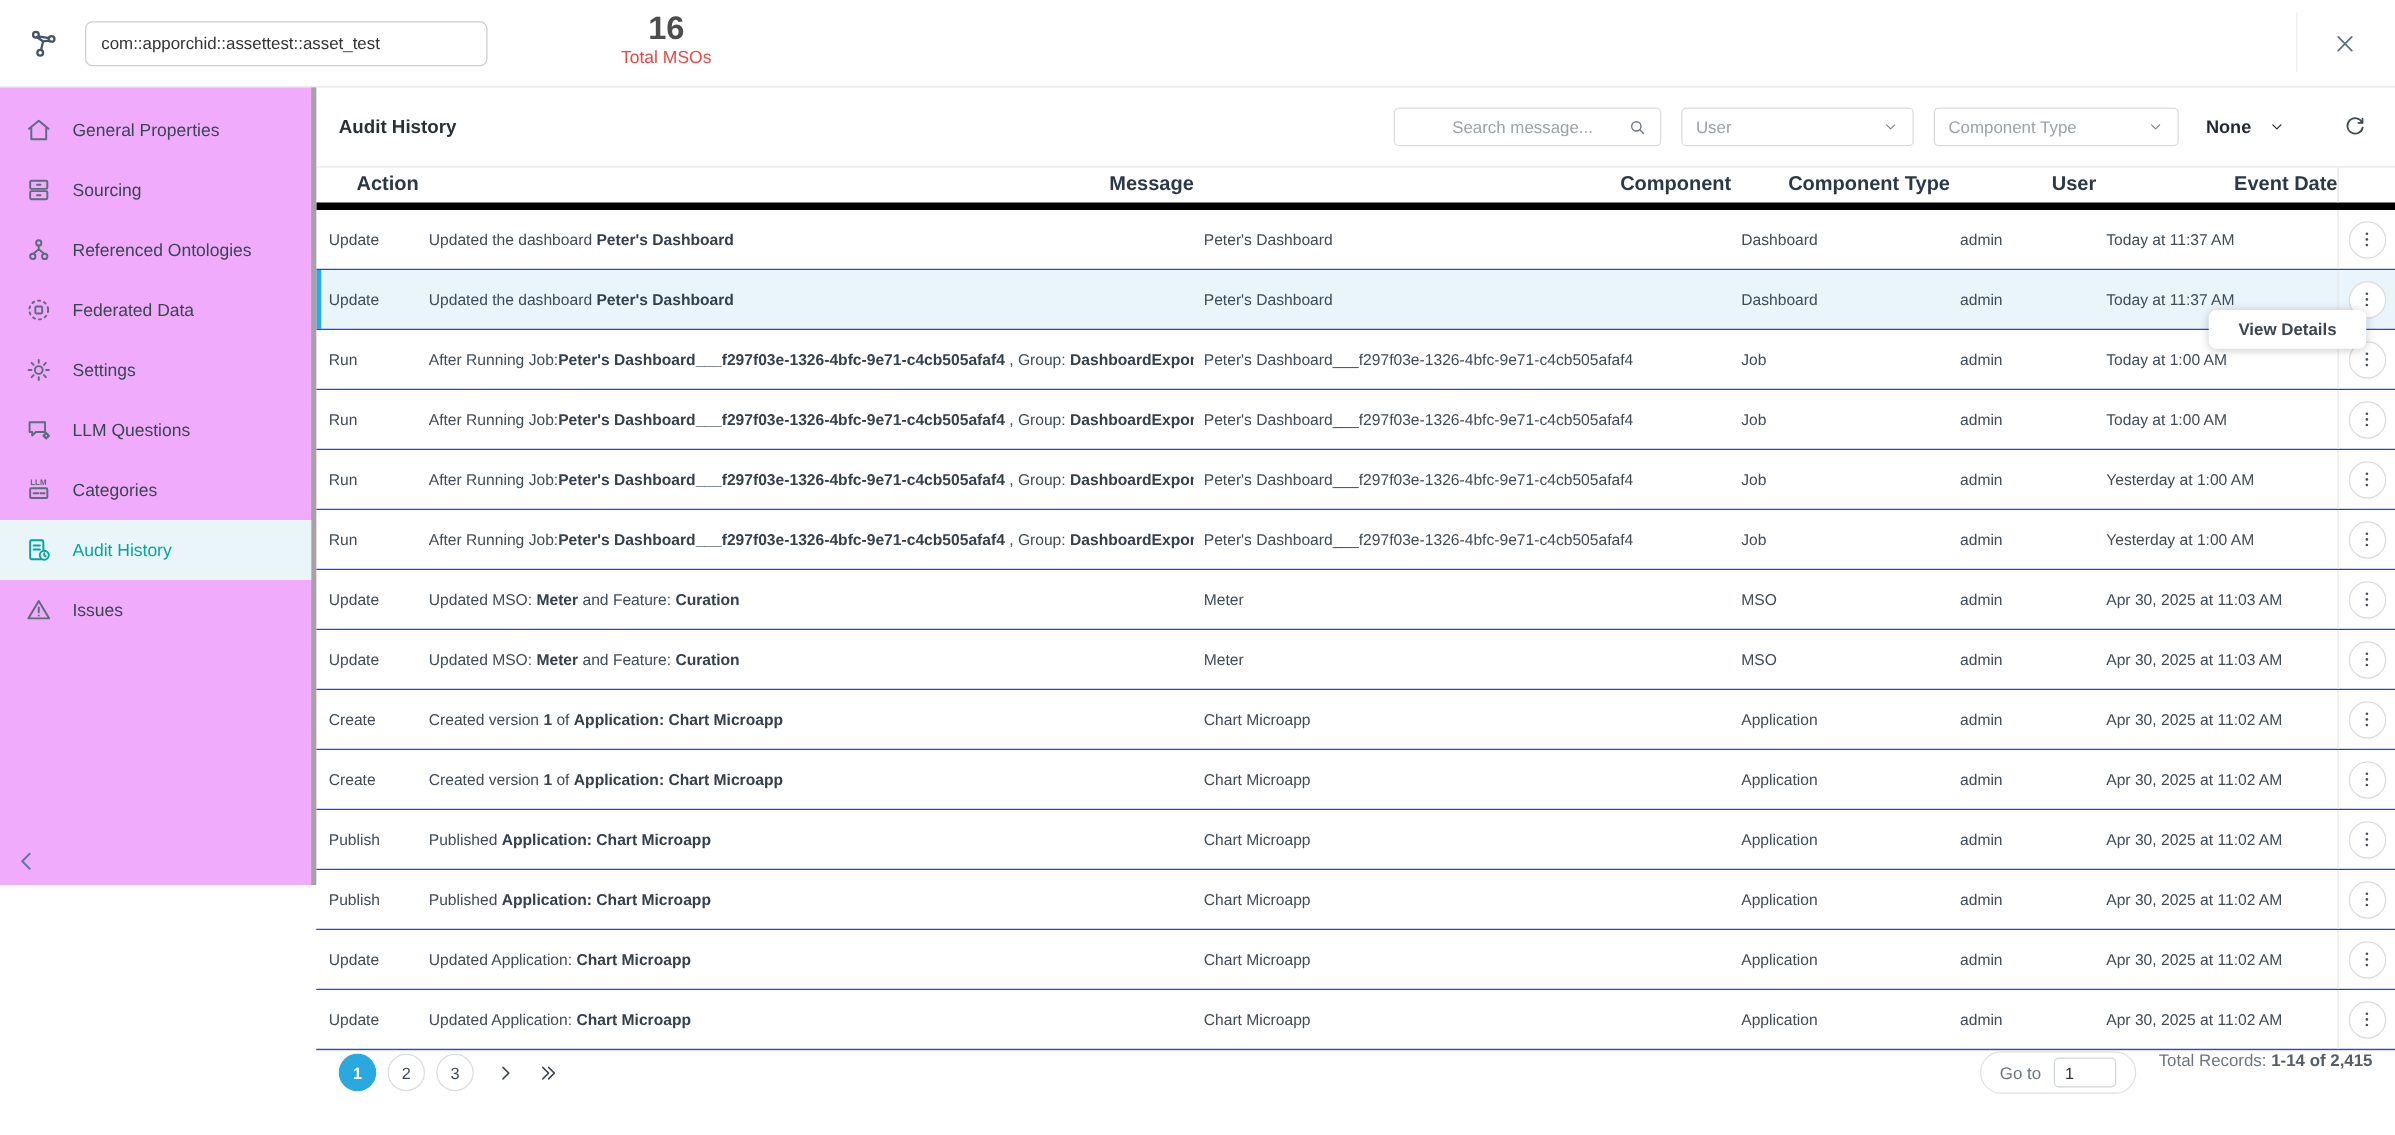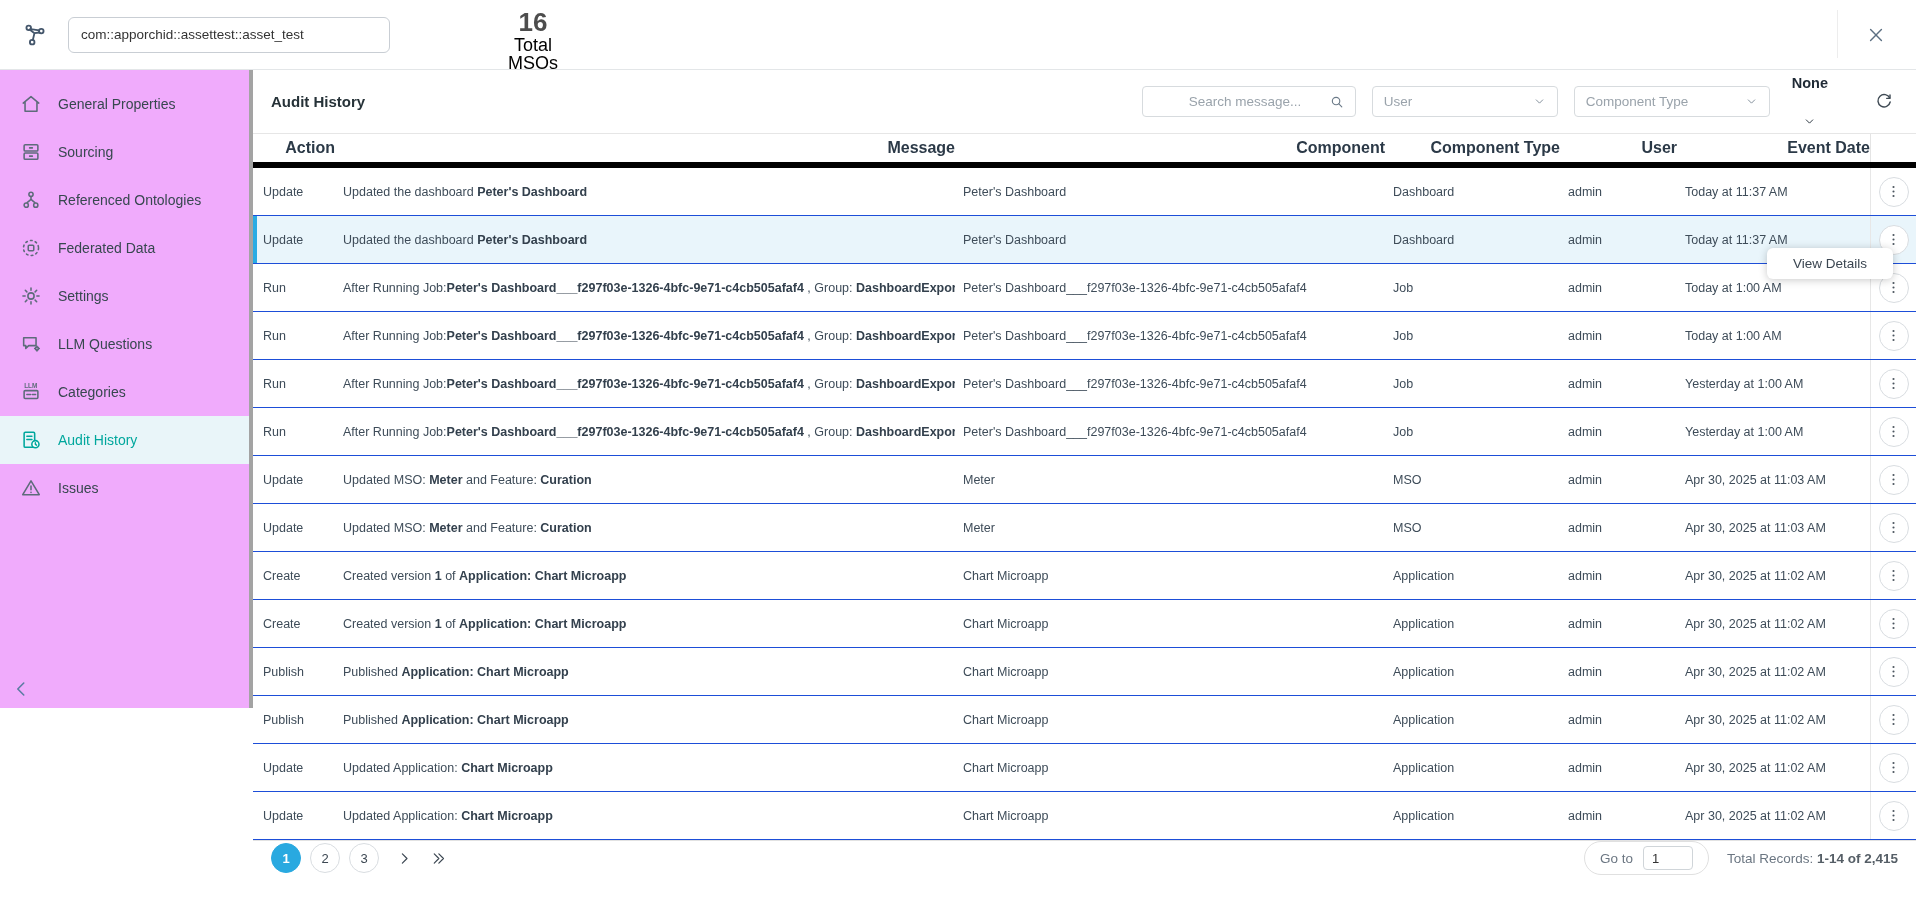--- a/index.html
+++ b/index.html
@@ -11,21 +11,21 @@
   .app { position:relative; width:1916px; height:708px; display:flex; flex-direction:column; background:#fff; }
 
   
   .topbar { height:70px; flex:0 0 70px; display:flex; align-items:center; padding-left:22px; border-bottom:1px solid #e3e6e8; position:relative; }
   .icon { display:inline-flex; align-items:center; justify-content:center; }
   .icon svg { width:100%; height:100%; }
   .wf-icon { width:26px; height:26px; color:#44566b; margin-right:20px; }
   .asset-input { width:322px; height:36px; border:1px solid #c9ced4; border-radius:6px; padding:0 12px; font-size:13.5px; color:#333; font-family:inherit; outline:none; }
   .mso-counter { position:absolute; left:488px; top:8px; width:90px; text-align:center; }
   .mso-value { font-size:26px; font-weight:bold; color:#4d4d4d; line-height:28px; }
-  .mso-label { font-size:18px; color:#000000; line-height:18px; }
+  .mso-label { font-size:14px; color:#ef4444; line-height:18px; }
   .topbar-divider { position:absolute; right:78px; top:10px; width:1px; height:48px; background:#ededed; }
   .close-btn { position:absolute; right:30px; top:25px; width:20px; height:20px; color:#5c6f82; background:none; border:none; cursor:pointer; }
 
   
   .shell { flex:1; display:flex; min-height:0; }
 
   
   .sidebar { width:253px; flex:0 0 253px; border-right:4px solid #a3a3a3; padding-top:10px; position:relative; background:#f0abfc; }
   .side-item { height:48px; display:flex; align-items:center; padding-left:20px; gap:16px; font-size:14px; font-weight:500; color:#37474f; cursor:pointer; }
   .side-item .icon { width:22px; height:22px; color:#5d6b7a; flex:0 0 22px; }
@@ -39,21 +39,21 @@
   .page-title { font-size:15px; font-weight:700; color:#263238; }
   .filters { display:flex; align-items:center; gap:16px; }
   .search-box { width:214px; height:31px; border:1px solid #d7dbde; border-radius:4px; display:flex; align-items:center; padding:0 10px; }
   .search-box input { border:none; outline:none; flex:1; font-size:13.5px; font-family:inherit; color:#333; min-width:0;margin-left:36px; }
   .search-box input::placeholder { color:#9aa3ab; }
   .search-box .icon { width:16px; height:16px; color:#6b7a88; }
   .fselect { height:31px; border:1px solid #d7dbde; border-radius:4px; display:flex; align-items:center; justify-content:space-between; padding:0 11px; font-size:13.5px; color:#9aa3ab; cursor:pointer; background:#fff; }
   .fselect .icon { width:13px; height:13px; color:#7a8794; }
   .fselect.user { width:186px; }
   .fselect.ctype { width:196px; }
-  .none-dd { display:flex; align-items:center; gap:24px; font-size:14.5px; font-weight:700; color:#1f2a35; cursor:pointer; margin-left:6px;flex-direction:column; }
+  .none-dd { display:flex; align-items:center; gap:14px; font-size:14.5px; font-weight:700; color:#1f2a35; cursor:pointer; margin-left:6px; }
   .none-dd .icon { width:13px; height:13px; }
   .refresh-btn { width:20px; height:20px; color:#3f4a54; background:none; border:none; cursor:pointer; margin-left:30px; }
 
   
   .grid-row { display:grid; grid-template-columns:82px 620px 430px 175px 117px 193px 1fr; align-items:center; }
   .thead { height:34px; flex:0 0 34px; font-size:16px; font-weight:700; color:#2b3947; border-bottom:6px solid #000000;text-align:right; }
   .thead .cell { padding-left:8px; }
   .thead .cell:first-child { padding-left:10px; }
   .thead .col-actions { height:100%; border-left:1px solid #e4e4e4; }
   .tbody { flex:0 0 672px; }
@@ -65,28 +65,28 @@
   .actions-cell { height:100%; display:flex; align-items:center; justify-content:center; border-left:1px solid #e7e7e7; padding:0 !important; }
   .dots-btn { width:30px; height:30px; border:1px solid #d9dde1; border-radius:50%; background:#fff; color:#4a545e; display:flex; align-items:center; justify-content:center; cursor:pointer; }
   .dots-btn .icon { width:17px; height:17px; }
 
   
   .table-footer { flex:1; display:flex; align-items:center; justify-content:space-between; padding:0 18px; border-top:1px solid #e2e2e2; }
   .pager { display:flex; align-items:center; gap:9px; }
   .page-btn { width:30px; height:30px; border-radius:50%; border:1px solid #d9dde1; background:#fff; font-size:13px; font-family:inherit; color:#3c4752; display:flex; align-items:center; justify-content:center; cursor:pointer; }
   .page-btn.active { background:#29a9e0; border-color:#29a9e0; color:#fff; font-weight:700; }
   .pager-nav { width:17px; height:17px; color:#3c4752; background:none; border:none; cursor:pointer; margin-left:8px; }
-  .footer-right { display:flex; align-items:center; gap:18px; }
+  .footer-right { display:flex; gap:18px; }
   .goto-pill { border:1px solid #e0e0e0; border-radius:18px; height:34px; display:flex; align-items:center; gap:10px; padding:0 15px; font-size:13.5px; color:#6b7682; }
   .goto-pill input { width:50px; height:24px; border:1px solid #d0d5d9; border-radius:4px; padding:0 8px; font-size:13px; font-family:inherit; color:#333; outline:none; }
   .total-records { font-size:13.5px; color:#6b7682; }
   .total-records b { color:#555e66; font-weight:700; }
 
   
-  .context-menu { position:absolute; left:1767px; top:248px; width:126px; height:31px; background:#fff; border-radius:6px; box-shadow:0 1px 8px rgba(0,0,0,.22); display:flex; align-items:center; justify-content:center; font-size:13.5px; color:#3b4651; z-index:20; cursor:pointer; }
+  .context-menu { position:absolute; left:1767px; top:248px; width:126px; height:31px; background:#fff; border-radius:6px; box-shadow:0 1px 8px rgba(0,0,0,.22); display:flex; align-items:center; justify-content:center; font-size:13.5px; color:#3b4651; z-index:20; cursor:pointer;font-weight:bold; }
 </style>
 </head>
 <body>
 
 <div class="app">
 
   <header class="topbar">
     <span class="icon wf-icon">
         <svg viewBox="0 0 24 24" fill="none" stroke="currentColor" stroke-width="1.7" stroke-linecap="round" stroke-linejoin="round">
           <circle cx="6.2" cy="5.4" r="2.1"></circle>

